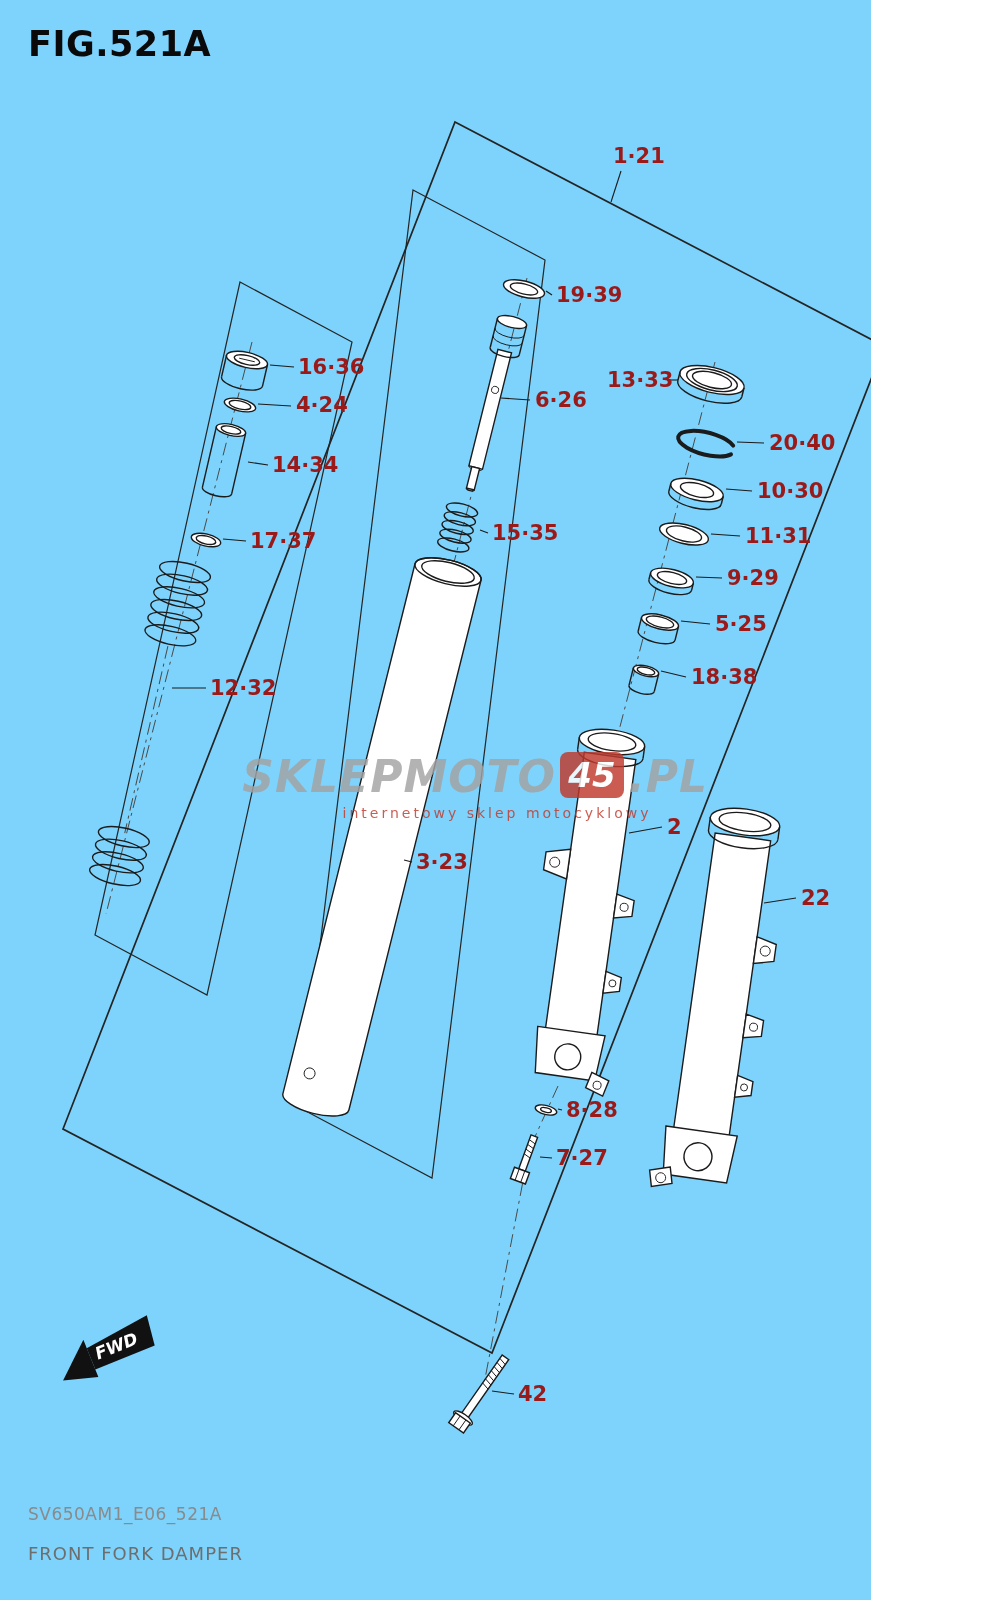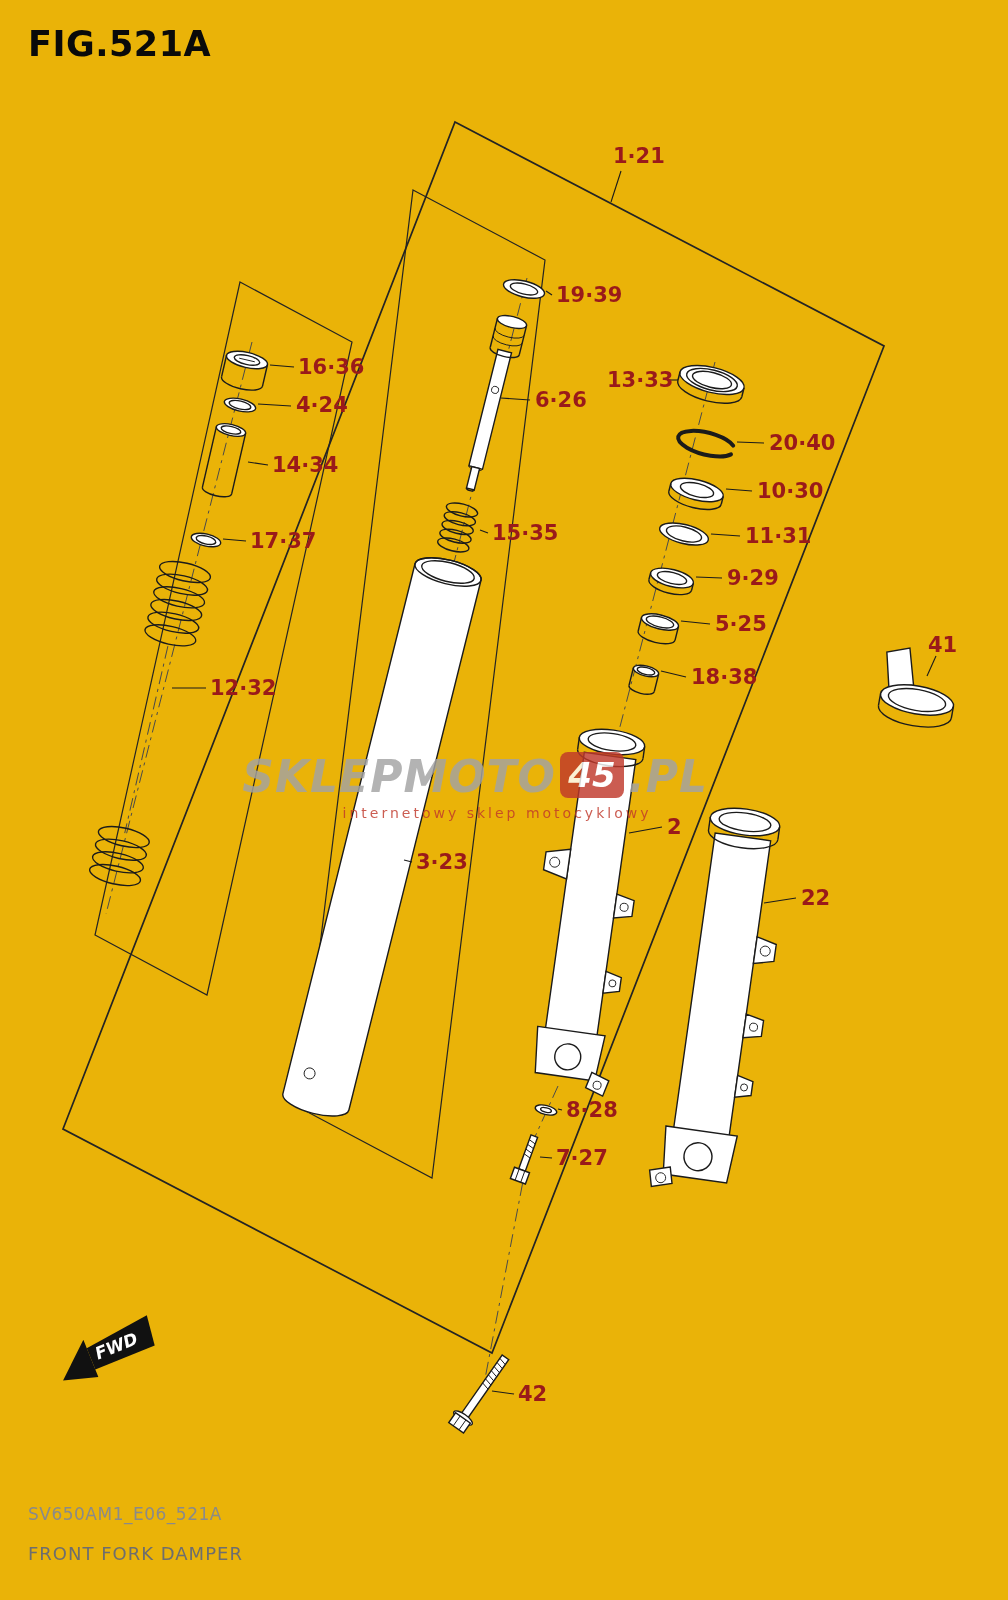--- a/index.html
+++ b/index.html
@@ -1,16 +1,16 @@
 <!DOCTYPE html>
 <html><head>
 <meta charset="utf-8">
 <style>
   html,body{margin:0;padding:0;background:#ffffff;}
-  #page{position:relative;width:1008px;height:1600px;background:#eab308;overflow:hidden;}
+  #page{position:relative;width:871px;height:1600px;background:#7dd3fc;overflow:hidden;}
   svg{display:block;}
   .ln{fill:none;stroke:#1b1b1b;stroke-width:1.4;}
   .fw{fill:#ffffff;stroke:#1b1b1b;stroke-width:1.4;}
   .thin{fill:none;stroke:#1b1b1b;stroke-width:0.9;}
   .frame{fill:none;stroke:#242424;stroke-width:1.7;}
   .panel{fill:none;stroke:#242424;stroke-width:1.2;}
   .dash{fill:none;stroke:#4a4a4a;stroke-width:1;stroke-dasharray:13 5 3 5;}
   .lead{stroke:#1b1b1b;stroke-width:1.1;fill:none;}
   .lbl{font:700 21px "DejaVu Sans",sans-serif;fill:#9a1a1a;}
   .ttl{font:800 35px "DejaVu Sans",sans-serif;fill:#0a0a0a;letter-spacing:.5px;}

